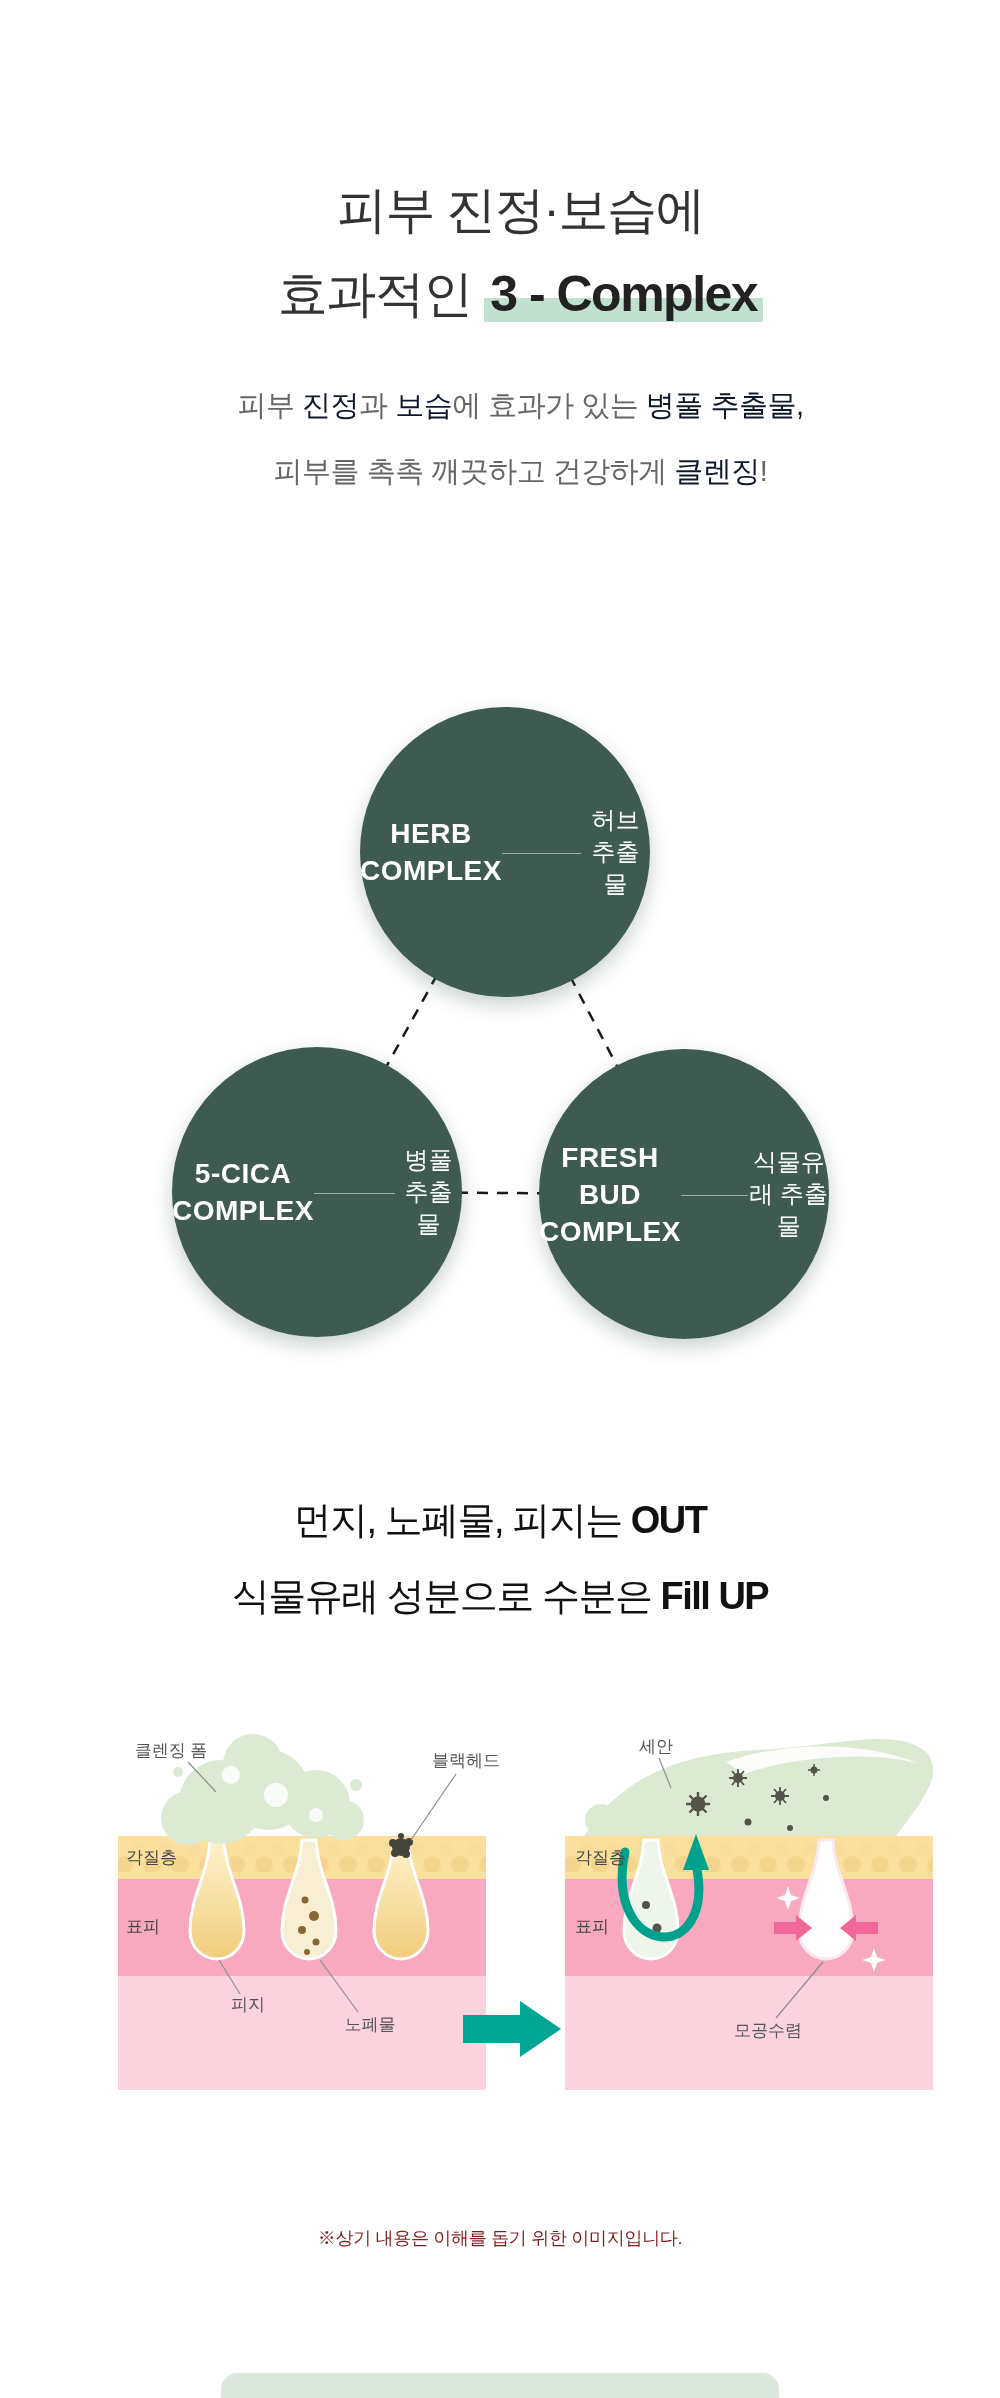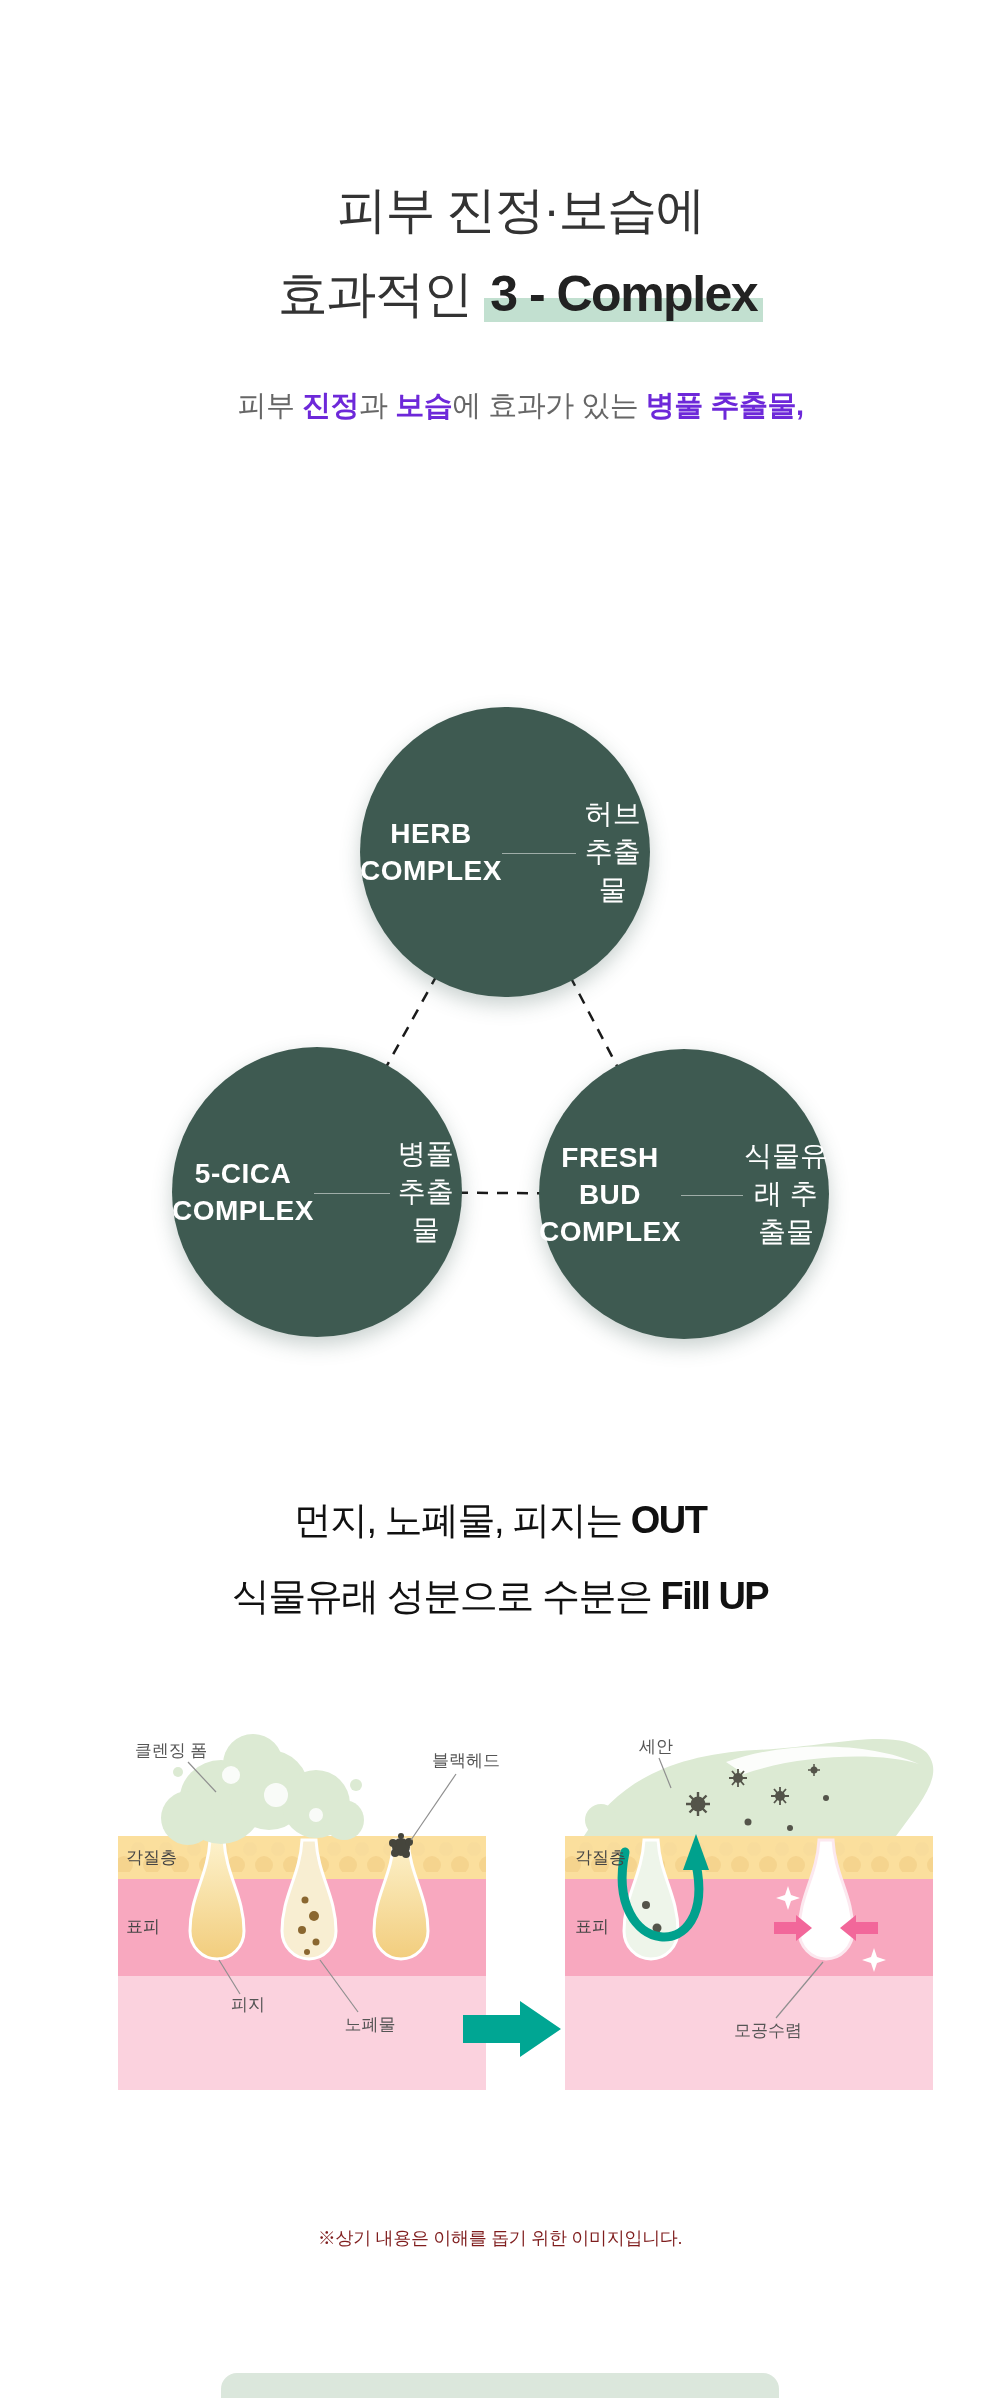--- a/index.html
+++ b/index.html
@@ -8,37 +8,37 @@
   .page { position:relative; width:1000px; height:2398px; margin:0 auto; background:#ffffff; overflow:hidden; }
 
   
   .intro { position:absolute; top:168px; left:0; width:100%; text-align:center;padding-left:41px; }
   .title { font-size:50px; font-weight:500; color:#333333; line-height:84px; letter-spacing:-1.5px; }
   .title .t-line { display:block; }
   .hl { font-weight:700; color:#222222;
         background:linear-gradient(to top, #c2e0d0 42%, rgba(0,0,0,0) 42%);
         padding:0 6px; }
   .desc { margin-top:36px; font-size:29px; color:#666666; line-height:66px; letter-spacing:-0.5px; font-weight:400; }
-  .desc b { color:#6d28d9; font-weight:700; }
+  .desc b { color:#0f172a; font-weight:400; }
   .d-line { display:block; }
 
   
   .complex { position:absolute; top:700px; left:0; width:1000px; height:660px; }
   .connectors { position:absolute; top:0; left:0; }
   .circle { position:absolute; width:290px; height:290px; border-radius:50%;
             background:#3e5a51; color:#ffffff;
             display:flex; flex-direction:row; align-items:center; justify-content:center;
             text-align:center; box-shadow:0 8px 20px rgba(62,90,81,0.28); }
   .c-top   { left:360px; top:7px; }
   .c-left  { left:172px; top:347px; }
   .c-right { left:539px; top:349px; }
   .c-name { font-size:28px; font-weight:700; line-height:37px; letter-spacing:0.5px; }
   .c-name span { display:block; }
   .c-divider { width:146px; height:1px; background:rgba(255,255,255,0.5); margin:16px 0 14px; }
-  .c-sub { font-size:28px; font-weight:400;text-align:center; }
+  .c-sub { font-size:24px; font-weight:400;text-align:center; }
 
   
   .benefit { position:absolute; top:1482px; left:0; width:100%; text-align:center;
              font-size:38px; color:#111111; line-height:76px; letter-spacing:-1.5px; font-weight:400; }
   .benefit b { font-weight:800; }
   .b-line { display:block; }
 
   
   .skin-wrap { position:absolute; top:1700px; left:0; width:1000px; height:430px;padding-left:26px; }
   .lbl { font-size:17px; fill:#555555; font-family:"Liberation Sans", sans-serif; }
@@ -57,20 +57,21 @@
 
 <div class="page">
 
   <header class="intro">
     <h1 class="title">
       <span class="t-line">피부 진정·보습에</span>
       <span class="t-line"><span>효과적인 </span><strong class="hl">3 - Complex</strong></span>
     </h1>
     <p class="desc">
       <span class="d-line"><span>피부 </span><b>진정</b><span>과 </span><b>보습</b><span>에 효과가 있는 </span><b>병풀 추출물,</b></span>
+      <span class="d-line"><span>피부를 촉촉 깨끗하고 건강하게 </span><b>클렌징</b><span>!</span></span>
     </p>
   </header>
 
   <section class="complex">
     <svg class="connectors" width="1000" height="660" viewBox="0 0 1000 660">
       <g stroke="#1a1a1a" stroke-width="2.5" stroke-dasharray="11 9">
         <line x1="505" y1="152" x2="317" y2="492"></line>
         <line x1="505" y1="152" x2="684" y2="494"></line>
         <line x1="317" y1="492" x2="684" y2="494"></line>
       </g>

